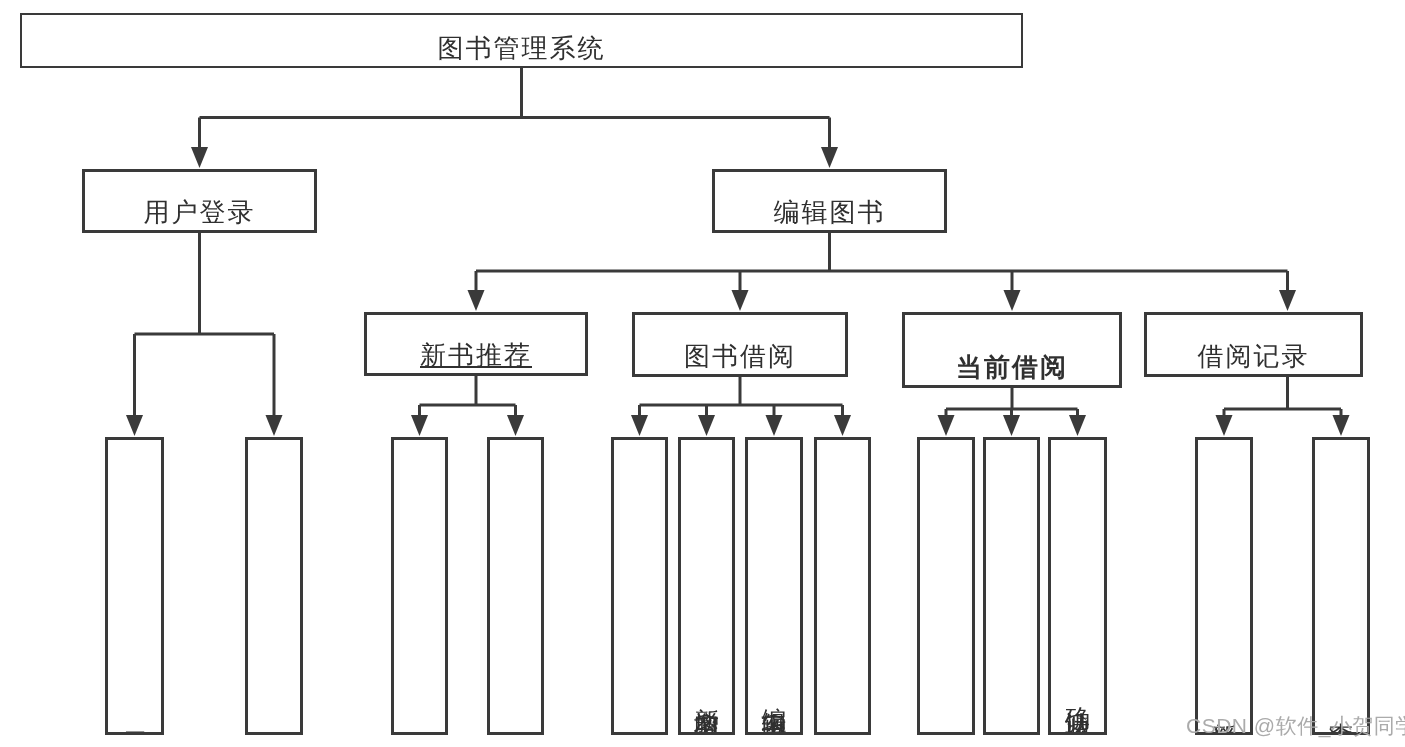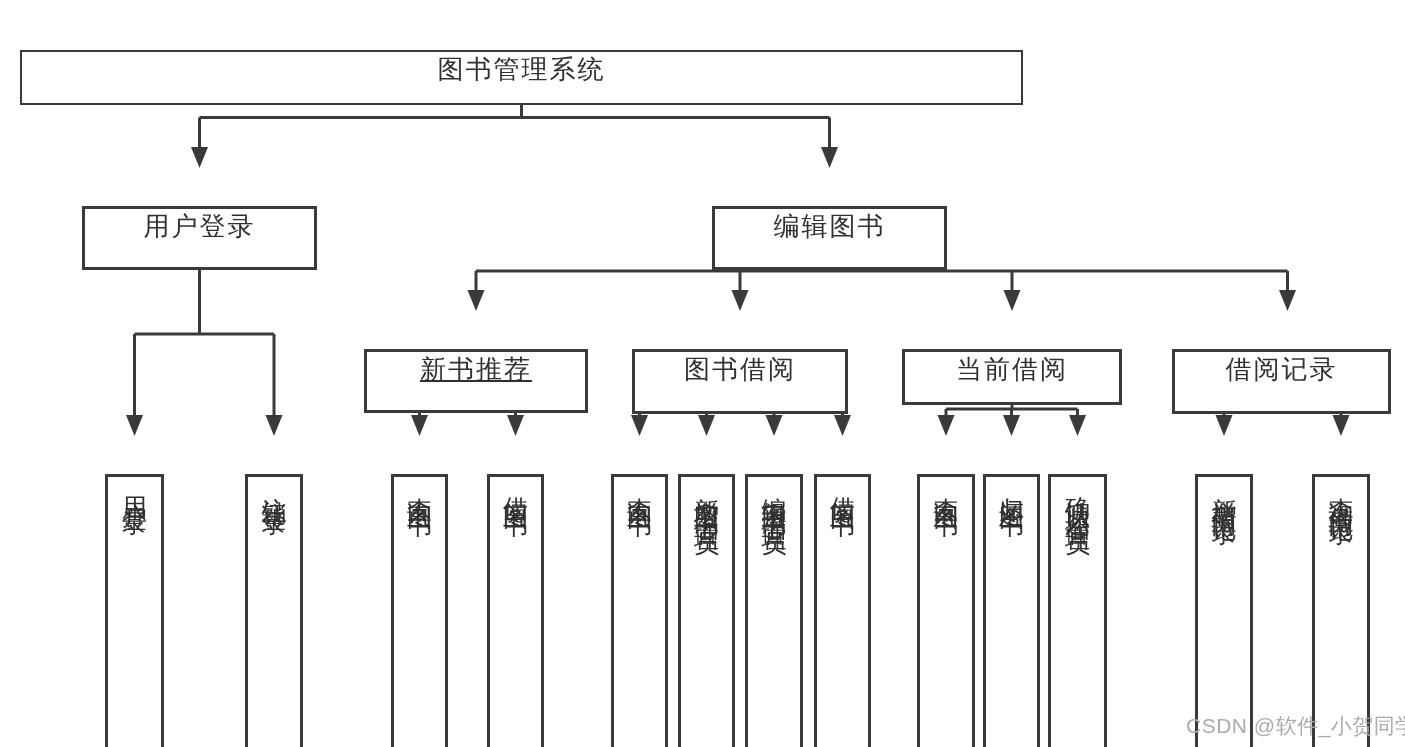--- a/index.html
+++ b/index.html
@@ -4,23 +4,22 @@
 <style>
   html,body { margin:0; padding:0; background:#fff; }
   .canvas {
     position:relative; width:1405px; height:747px; background:#ffffff;
     font-family:"Liberation Sans", sans-serif; overflow:hidden;
   }
   .lines { position:absolute; left:0; top:0; }
   .node {
     position:absolute; box-sizing:border-box; background:#ffffff;
     border:3px solid #3a3a3a; color:#303030;
-    display:flex; align-items:flex-start; justify-content:center;
+    display:flex; align-items:flex-end; justify-content:center;
     z-index:2;
-    margin-top:37px;
   }
   .node.h span { font-size:26px; letter-spacing:2px; white-space:nowrap; }
   .node.v { overflow:hidden; }
   .node.v span {
     writing-mode:vertical-rl; text-orientation:mixed;
     font-size:25px; letter-spacing:5px; line-height:1;
   }
   .watermark {
     position:absolute; left:1186px; top:712px; z-index:5;
     font-size:21px; color:#ababab; letter-spacing:0.5px; white-space:nowrap;
@@ -114,24 +113,24 @@
   <div class="node h" style="left:712px; top:169px; width:235px; height:64px;">
     <span>编辑图书</span>
   </div>
 
   <div class="node h" style="left:364px; top:312px; width:224px; height:64px;text-decoration:underline;">
     <span>新书推荐</span>
   </div>
   <div class="node h" style="left:632px; top:312px; width:216px; height:65px;">
     <span>图书借阅</span>
   </div>
-  <div class="node h" style="left:902px; top:312px; width:220px; height:56px;">
+  <div class="node h" style="left:902px; top:312px; width:220px; height:76px;font-weight:bold;">
     <span>当前借阅</span>
   </div>
-  <div class="node h" style="left:1172px; top:312px; width:219px; height:65px;">
+  <div class="node h" style="left:1144px; top:312px; width:219px; height:65px;">
     <span>借阅记录</span>
   </div>
 
   <div class="node v" style="left:105px; top:437px; width:59px; height:298px;">
     <span>用户登录</span>
   </div>
   <div class="node v" style="left:245px; top:437px; width:58px; height:298px;">
     <span>注销登录</span>
   </div>
 

